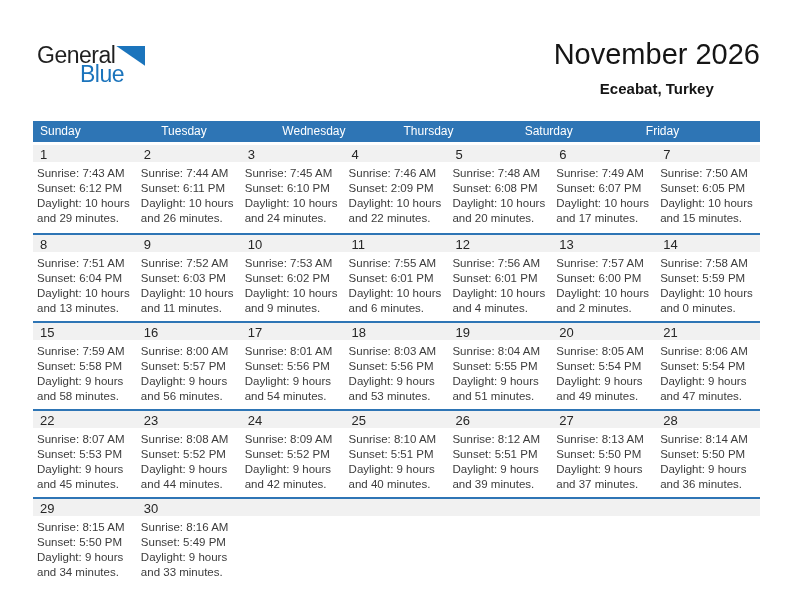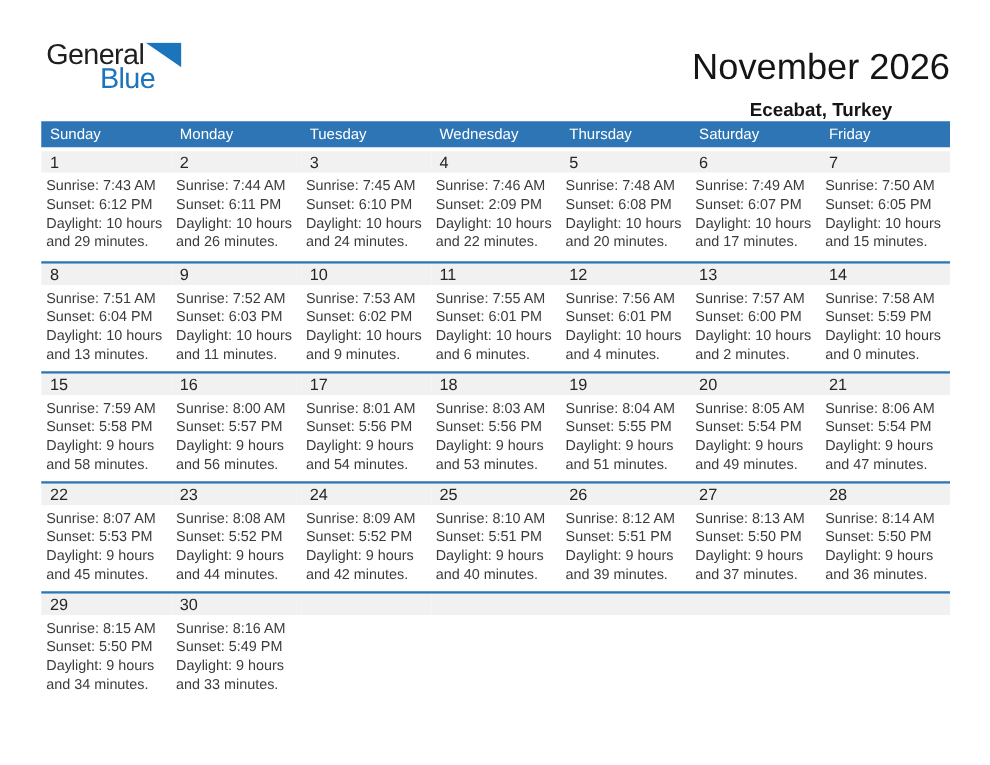--- a/index.html
+++ b/index.html
@@ -2,32 +2,32 @@
 <html style="--accent: #2E75B5; --logo-blue: #1B74BC; --strip-gray: #F1F1F1;"><head>
 <meta charset="utf-8">
 <style>
   * { margin: 0; padding: 0; box-sizing: border-box; }
   html, body { width: 792px; height: 612px; background: #ffffff; }
   body { font-family: "Liberation Sans", sans-serif; position: relative; overflow: hidden; }
 
   .page { position: absolute; inset: 0; }
 
   
-  .logo { position: absolute; left: 37px; top: 32px; line-height: 1; }
+  .logo { position: absolute; left: 37px; top: 44px; line-height: 1; }
   .logo-line1 { font-size: 23px; color: #1f1f1f; letter-spacing: -0.5px; display: flex; align-items: flex-start; }
   .logo-tri { display: inline-block; width: 29px; height: 20px; margin-left: 1px; margin-top: 2px;
               background: var(--logo-blue); clip-path: polygon(0 0, 100% 0, 100% 100%); }
   .logo-line2 { font-size: 23px; color: var(--logo-blue); letter-spacing: -0.5px; margin-left: 43px; margin-top: -4px; }
 
   .titles { position: absolute; right: 32px; top: 38px; text-align: center; }
   .page-title { font-size: 29px; color: #151515; }
   .page-subtitle { font-size: 15px; font-weight: bold; color: #151515; margin-top: 9px; }
 
   
-  .cal { position: absolute; left: 33px; top: 97px; width: 727px; }
+  .cal { position: absolute; left: 33px; top: 121px; width: 727px; }
   .cal-head { display: flex; background: var(--accent); height: 21px; }
   .hcell { flex: 1 1 0; min-width: 0; color: #ffffff; font-size: 12px; line-height: 21px; padding-left: 7px; }
 
   .week { display: flex; height: 88px; }
   .week + .week { border-top: 2px solid var(--accent); }
   .weeks { border-top: 3px solid #ffffff; }
 
   .cell { flex: 1 1 0; min-width: 0; }
   .strip { background: var(--strip-gray); height: 17px; padding-left: 7px; }
   .daynum { font-size: 13px; line-height: 17px; color: #262626; }
@@ -47,21 +47,20 @@
   </div>
 
   <div class="titles">
     <div class="page-title">November 2026</div>
     <div class="page-subtitle">Eceabat, Turkey</div>
   </div>
 
   <div class="cal">
     <div class="cal-head">
       <div class="hcell">Sunday</div>
-      <div class="hcell">Monday</div>
       <div class="hcell">Tuesday</div>
       <div class="hcell">Wednesday</div>
       <div class="hcell">Thursday</div>
       <div class="hcell">Saturday</div>
       <div class="hcell">Friday</div>
     </div>
     <div class="weeks" id="weeks">
         <div class="week">
           <div class="cell">
             <div class="strip"><span class="daynum">1</span></div>

